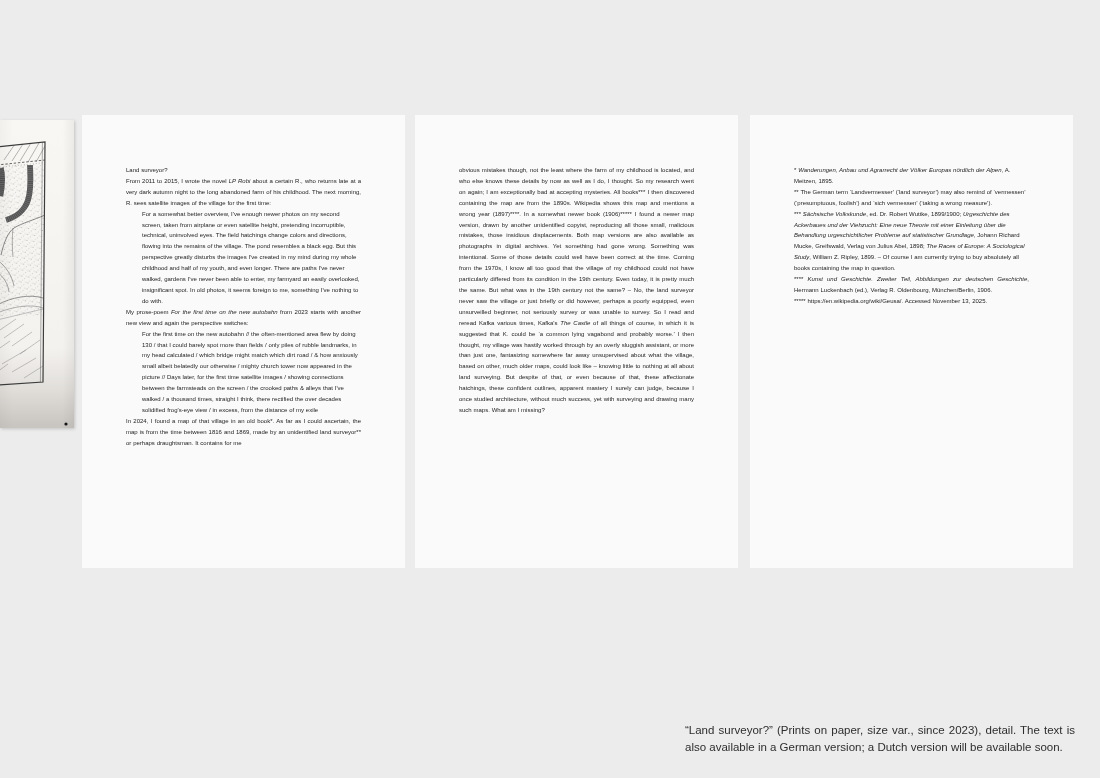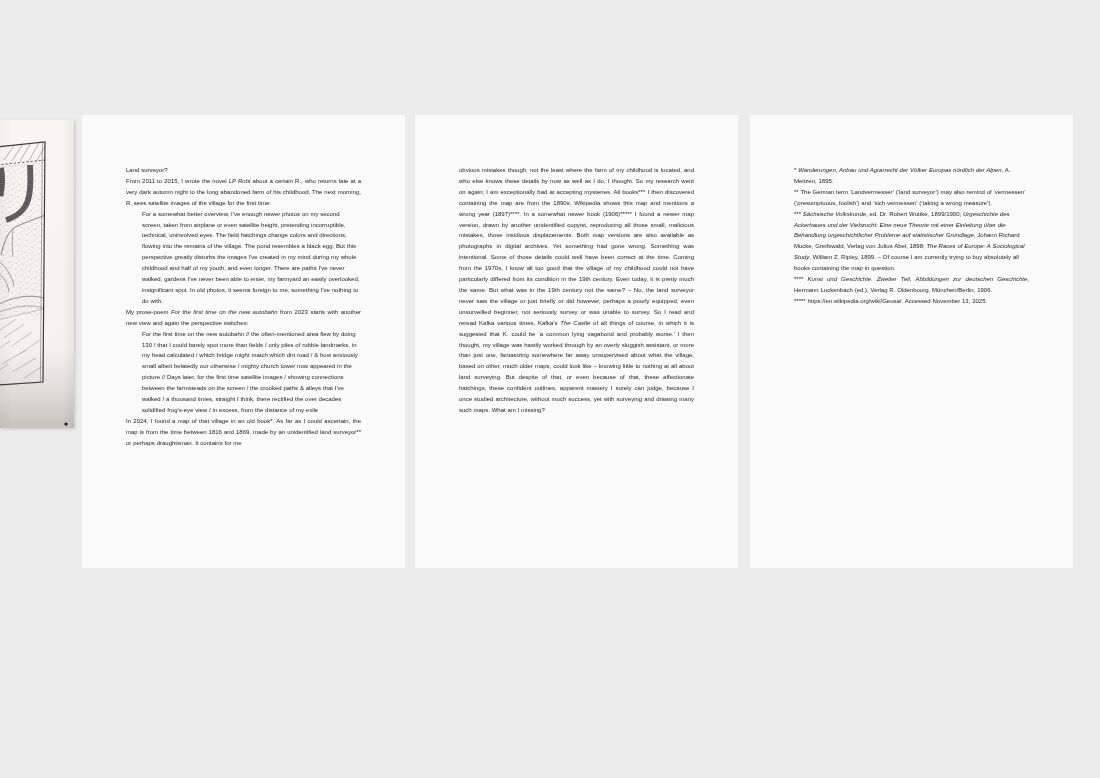--- a/index.html
+++ b/index.html
@@ -147,14 +147,15 @@
   <section class="page p3">
     <div class="page-text">
         <p class="fn"><span>* </span><span class="it">Wanderungen, Anbau und Agrarrecht der Völker Europas nördlich der Alpen</span><span>, A. Meitzen, 1895.</span></p>
         <p class="fn"><span>** The German term ‘Landvermesser’ (‘land surveyor’) may also remind of ‘vermessen’ (‘presumptuous, foolish’) and ‘sich vermessen’ (‘taking a wrong measure’).</span></p>
         <p class="fn"><span>*** </span><span class="it">Sächsische Volkskunde</span><span>, ed. Dr. Robert Wuttke, 1899/1900; </span><span class="it">Urgeschichte des Ackerbaues und der Viehzucht: Eine neue Theorie mit einer Einleitung über die Behandlung urgeschichtlicher Probleme auf statistischer Grundlage</span><span>, Johann Richard Mucke, Greifswald, Verlag von Julius Abel, 1898; </span><span class="it">The Races of Europe: A Sociological Study</span><span>, William Z. Ripley, 1899. – Of course I am currently trying to buy absolutely all books containing the map in question.</span></p>
         <p class="fn justify"><span>**** </span><span class="it">Kunst und Geschichte. Zweiter Teil, Abbildungen zur deutschen Geschichte</span><span>, Hermann Luckenbach (ed.), Verlag R. Oldenbourg, München/Berlin, 1906.</span></p>
         <p class="fn"><span>***** https://en.wikipedia.org/wiki/Geusa/. Accessed November 13, 2025.</span></p>
       </div>
   </section>
 
+  <p class="caption">“Land surveyor?” (Prints on paper, size var., since 2023), detail. The text is also available in a German version; a Dutch version will be available soon.</p>
 
 </div>
 
 </body></html>

